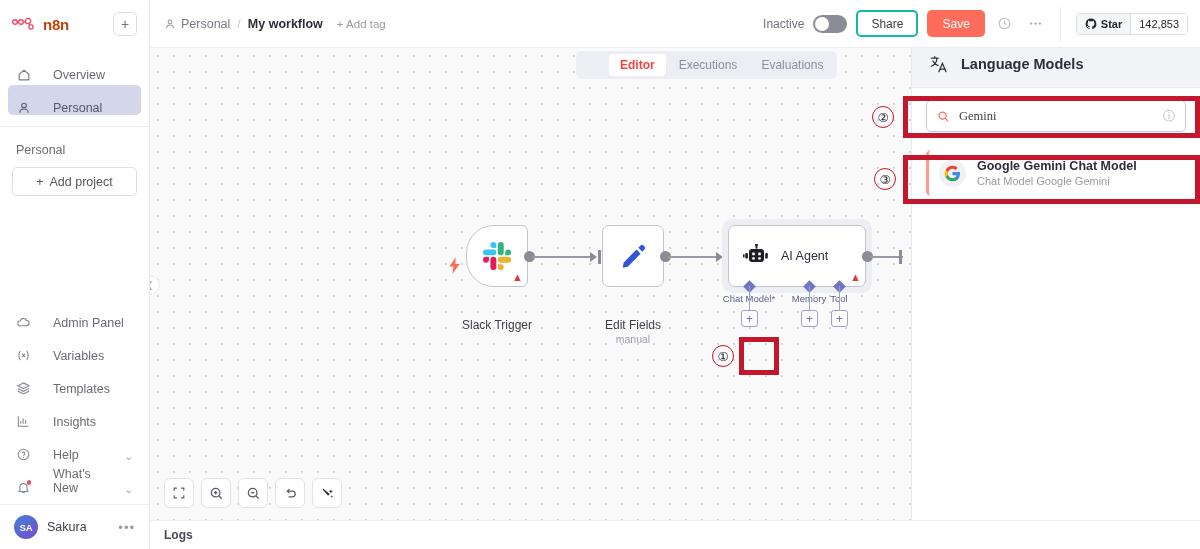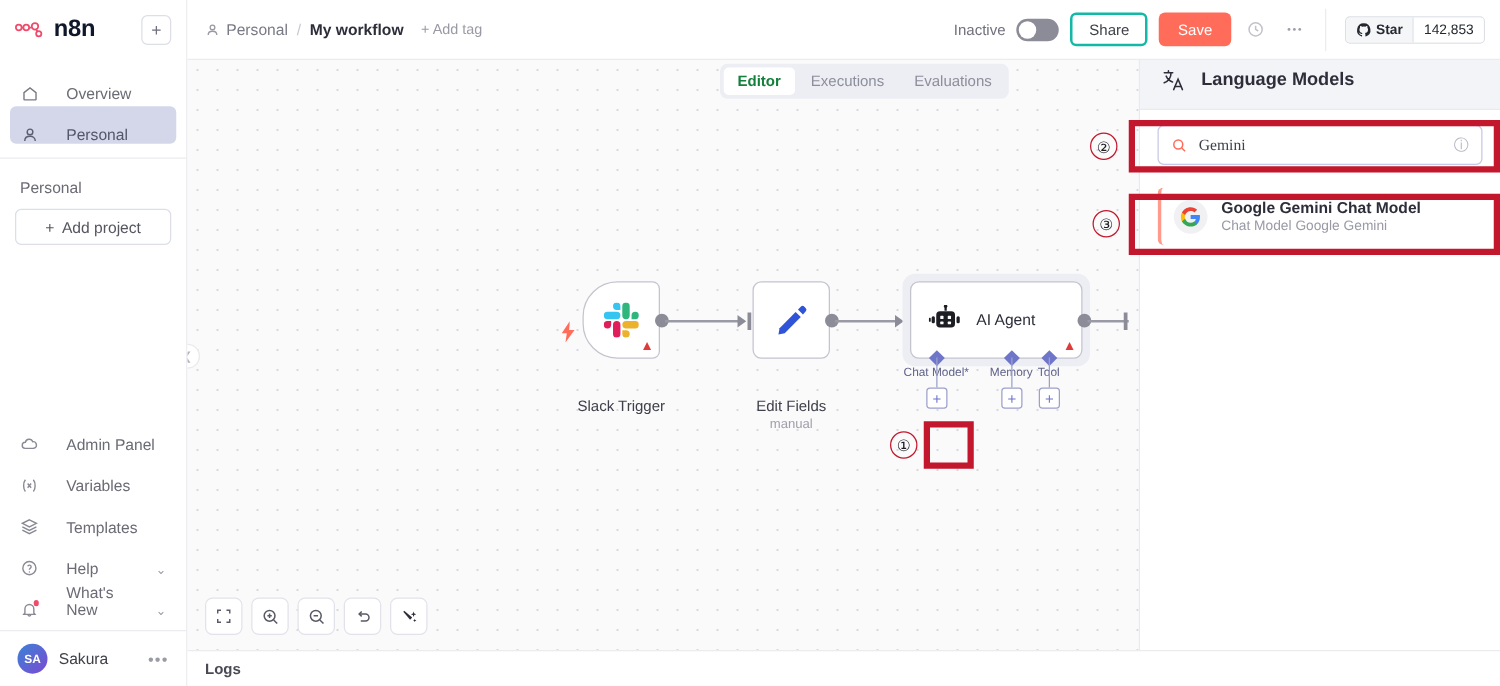--- a/index.html
+++ b/index.html
@@ -15,21 +15,21 @@
     width: 150px; height: 549px; background: #fff;
     border-right: 1px solid #e9e9ee;
     display: flex; flex-direction: column;
     flex: 0 0 150px;
   }
   .sb-top {
     height: 48px; display: flex; align-items: center;
     padding: 0 12px; gap: 8px;
   }
   .n8n-logo { display: flex; align-items: center; gap: 5px; }
-  .n8n-word { font-size: 19px; font-weight: bold; color: #0f172a; letter-spacing: -0.2px; }
+  .n8n-word { font-size: 15px; font-weight: bold; color: #c2410c; letter-spacing: -0.2px; }
   .plus-btn {
     margin-left: auto; width: 24px; height: 24px;
     border: 1px solid #dcdfe6; border-radius: 5px;
     display: flex; align-items: center; justify-content: center;
     color: #70707f; font-size: 14px; line-height: 1; cursor: pointer; background: #fff;
   }
   .sb-nav { padding: 4px 8px 0 8px; }
   .sb-item {
     display: flex; align-items: flex-end; gap: 22px;
     height: 30px; padding: 0 8px; border-radius: 5px;
@@ -115,21 +115,21 @@
     overflow: hidden;
   }
   .tabs {
     position: absolute; left: 426px; top: 3px;
     background: #eceef3; border-radius: 6px; padding: 3px;
     display: flex; gap: 2px; z-index: 20;
   }
   .tab {
     padding: 4px 11px; border-radius: 4px; font-size: 12px; color: #8d8e9c; cursor: pointer;
   }
-  .tab.active { background: #fff; color: #15803d; font-weight: 600; }
+  .tab.active { background: #fff; color: #ef4444; font-weight: 600; margin-left: 30px; }
 
   .collapse-handle {
     position: absolute; left: -10px; top: 227px; width: 20px; height: 20px;
     border-radius: 50%; background: #fff; border: 1px solid #e9e9ee;
     display: flex; align-items: center; justify-content: center;
     color: #b4b4bf; font-size: 9px; cursor: pointer; z-index: 15;
   }
 
   
   .node-label { position: absolute; font-size: 12px; color: #3f4049; text-align: center; white-space: nowrap; }
@@ -303,20 +303,29 @@
       </div>
       <div class="sb-item">
         <span class="ico">
           <svg width="15" height="15" viewBox="0 0 16 16" fill="none" stroke="#8a8a95" stroke-width="1.2">
             <path d="M8 2 L14 5 L8 8 L2 5 Z"></path>
               <path d="M2 8 L8 11 L14 8"></path>
               <path d="M2 10.8 L8 13.8 L14 10.8"></path>
           </svg>
         </span>
         <span>Templates</span>
+      </div>
+      <div class="sb-item">
+        <span class="ico">
+          <svg width="15" height="15" viewBox="0 0 16 16" fill="none" stroke="#8a8a95" stroke-width="1.2">
+            <path d="M2.5 2.5 V13 H13.5"></path>
+              <path d="M5 10.5 V7.5 M7.6 10.5 V4.8 M10.2 10.5 V6.5"></path>
+          </svg>
+        </span>
+        <span>Insights</span>
       </div>
       <div class="sb-item">
         <span class="ico">
           <svg width="15" height="15" viewBox="0 0 16 16" fill="none" stroke="#8a8a95" stroke-width="1.2">
             <circle cx="8" cy="8" r="5.6"></circle>
             <path d="M6.6 6.4 A1.5 1.5 0 0 1 9.5 6.9 C9.5 8.1 8 8.1 8 9.4"></path>
             <circle cx="8" cy="11.3" r="0.55" fill="#8a8a95" stroke="none"></circle>
           </svg>
         </span>
         <span>Help</span>

